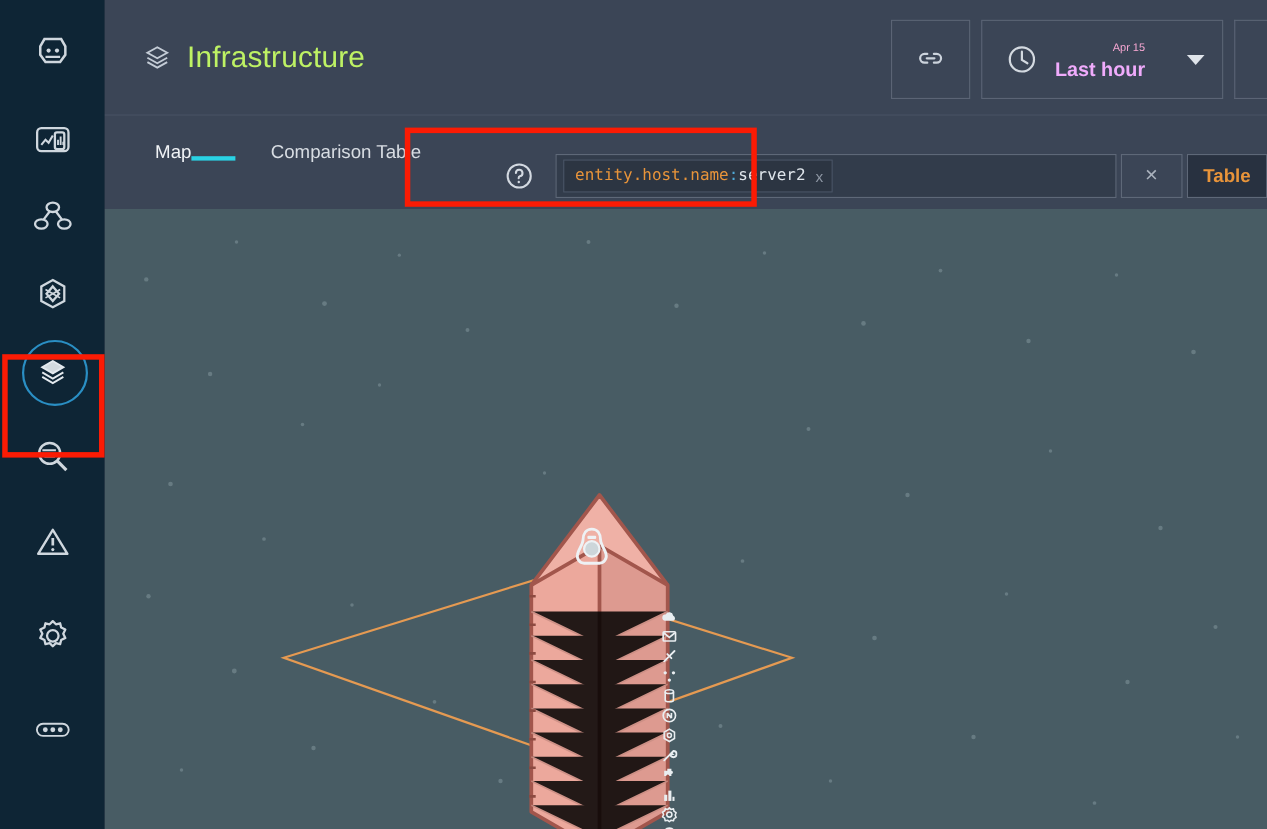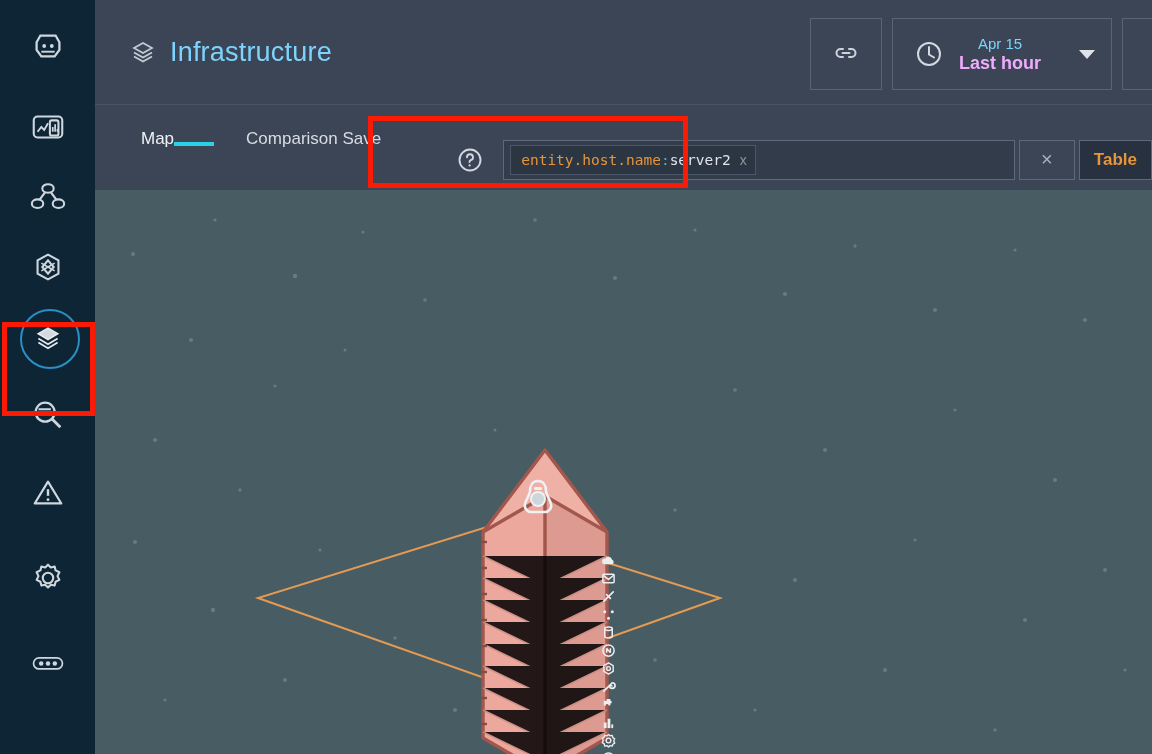--- a/index.html
+++ b/index.html
@@ -53,21 +53,21 @@
     height: 104px; flex: 0 0 104px;
     background: #3b4556;
     display: flex; align-items: center;
     padding-left: 35px;
     position: relative;
   }
   #header-title-wrap { display: flex; align-items: center; gap: 14px; }
   #header-layers-icon { width: 26px; height: 26px; color: #c4ccd6; }
   #header-layers-icon svg { width: 100%; height: 100%; display: block; }
   #page-title {
-    font-size: 27px; color: #7dd3fc; font-weight: 400;
+    font-size: 27px; color: #bef264; font-weight: 400;
     letter-spacing: .2px;
   }
   #header-right {
     position: absolute; right: 0; top: 18px;
     display: flex; align-items: stretch; gap: 0;
     height: 72px;
   }
   .hdr-btn {
     border: 1px solid #5b6475;
     background: #3b4556;
@@ -76,21 +76,21 @@
   }
   #link-btn { width: 72px; margin-right: 10px; }
   #link-btn svg { width: 26px; height: 26px; }
   #time-btn {
     min-width: 215px; padding: 0 16px 0 22px;
     display: flex; align-items: center; gap: 16px;
   }
   #clock-icon { width: 28px; height: 28px; flex: 0 0 28px; color: #d3d9e0; }
   #clock-icon svg { width: 100%; height: 100%; display: block; }
   #time-text { display: flex; flex-direction: column; justify-content: center; }
-  #time-date { font-size: 15px; color: #7dd3fc; line-height: 17px; }
+  #time-date { font-size: 10px; color: #f9a8d4; line-height: 17px; text-align: right; }
   #time-range { font-size: 18px; color: #f0abfc; font-weight: 700; line-height: 22px; }
   #time-caret {
     width: 0; height: 0; margin-left: 22px;
     border-left: 8px solid transparent;
     border-right: 8px solid transparent;
     border-top: 9px solid #dfe4ea;
   }
   #hdr-edge { width: 30px; border: 1px solid #5b6475; border-right: none; background: #3b4556; margin-left: 10px; }
 
   
@@ -338,21 +338,21 @@
     </header>
 
     <div id="toolbar">
 
       <div id="tabs">
         <div class="tab active">
           <span class="tab-label">Map</span>
           <span class="tab-underline"></span>
         </div>
         <div class="tab">
-          <span class="tab-label">Comparison Save</span>
+          <span class="tab-label">Comparison Table</span>
           <span class="tab-underline"></span>
         </div>
       </div>
 
       <div id="search-zone">
         <span id="help-icon">
           <svg viewBox="0 0 26 26" fill="none" stroke="#d3d9e1" stroke-width="1.9">
             <circle cx="13" cy="13" r="10.5"></circle>
             <path d="M10 10.2a3 3 0 1 1 3.6 3c-.9.3-1.1 1-1.1 1.9" stroke-linecap="round"></path>
             <circle cx="12.6" cy="18.4" r="1.1" fill="#d3d9e1" stroke="none"></circle>

